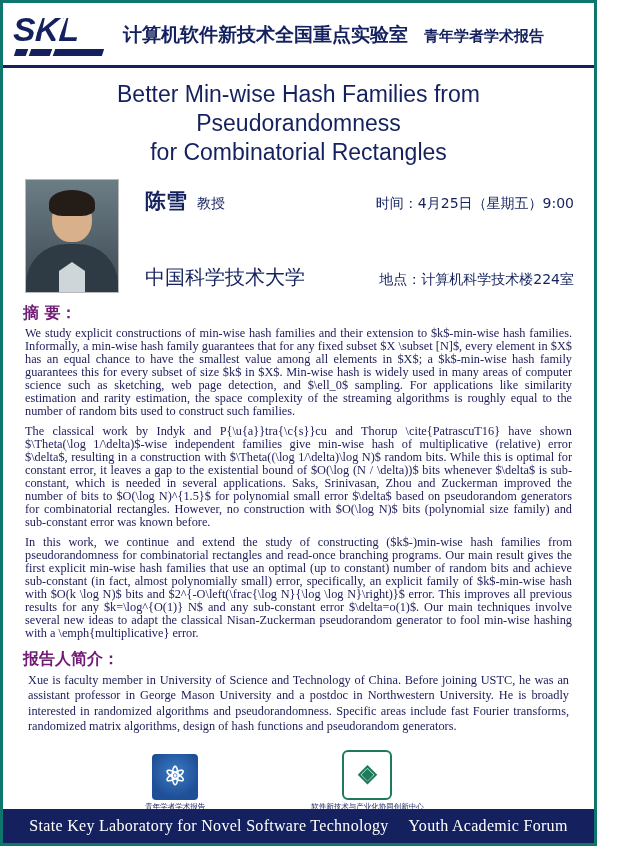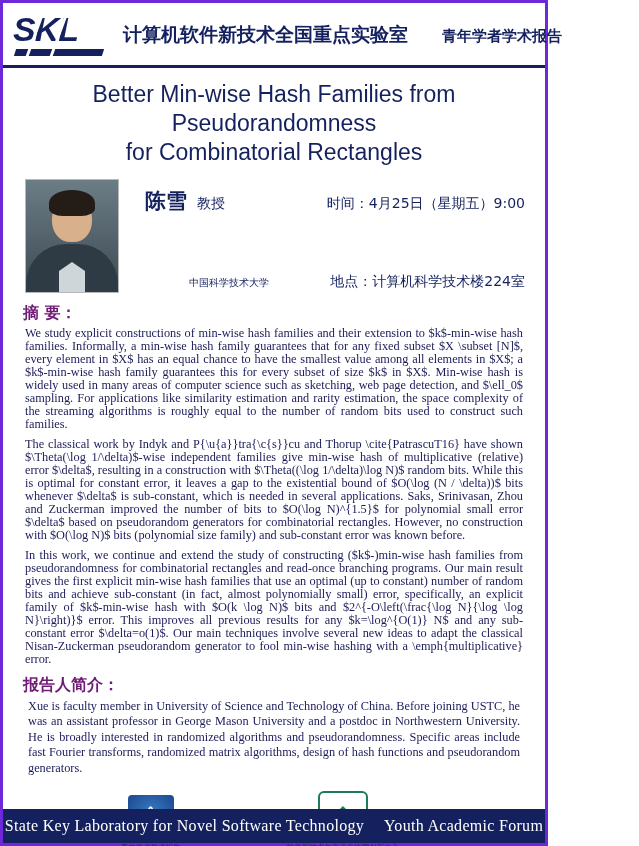--- a/index.html
+++ b/index.html
@@ -9,24 +9,24 @@
   body {
     width: 639px;
     height: 846px;
     background: #ffffff;
     font-family: "Liberation Serif", serif;
     color: #1b1b5a;
     overflow: hidden;
   }
   .poster {
     position: relative;
-    width: 548px;
+    width: 597px;
     height: 846px;
     box-sizing: border-box;
-    border: 3px solid #6d28d9;
+    border: 3px solid #0f766e;
     background: #ffffff;
   }
 
   
   .header {
     display: flex;
     align-items: center;
     height: 62px;
     padding: 2px 8px 0 10px;
     box-sizing: border-box;
@@ -74,21 +74,21 @@
     top: 4px;
     width: 3px;
     height: 40px;
     background: #ffffff;
     transform: skewX(-20deg);
     z-index: 3;
   }
   .header-titles {
     display: flex;
     align-items: baseline;
-    gap: 34px;
+    gap: 16px;
     margin-left: 18px;
     white-space: nowrap;
   }
   .header-lab {
     font-family: "DejaVu Sans", sans-serif;
     font-size: 19px;
     font-weight: bold;
     color: #14215e;
   }
   .header-forum {
@@ -197,23 +197,22 @@
     margin-left: 10px;
   }
   .meta-right {
     font-family: "DejaVu Sans", sans-serif;
     font-size: 14px;
     color: #14215e;
     padding-right: 6px;
   }
   .affiliation {
     font-family: "DejaVu Sans", sans-serif;
-    font-size: 10px;
-    color: #14215e;
-    margin-left: 44px;
+    font-size: 20px;
+    color: #14215e;
   }
   .name-wrap { display:flex; align-items: baseline; }
 
   
   .section-heading {
     font-family: "DejaVu Sans", sans-serif;
     font-size: 16px;
     font-weight: bold;
     color: #701a75;
     padding: 2px 0 3px 20px;

